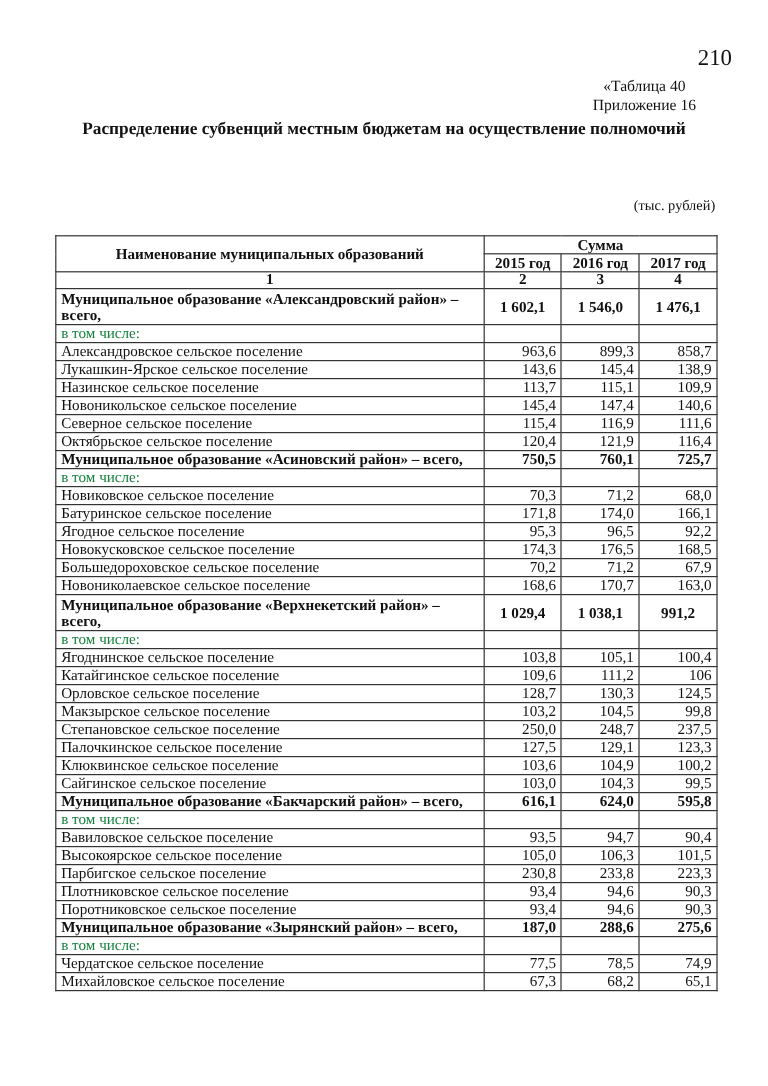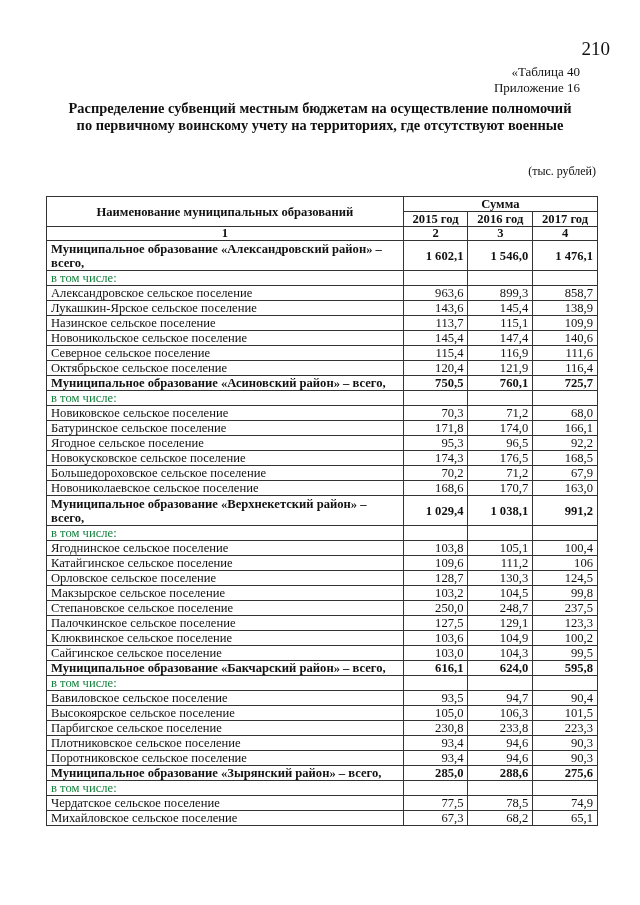--- a/index.html
+++ b/index.html
@@ -7,21 +7,21 @@
     width: 640px; height: 905px; position: relative; overflow: hidden;
     font-family: "Liberation Serif", "DejaVu Serif", serif;
     color: #111111;
   }
   .page-number {
     position: absolute; top: 38px; right: 30px;
     font-size: 19px;
   }
   .table-ref {
     position: absolute; top: 64px; right: 60px;
-    font-size: 13px; text-align: right; line-height: 16px;
+    font-size: 13px; text-align: center; line-height: 16px;
   }
   .doc-title {
     position: absolute; top: 100px; left: 40px; width: 560px;
     text-align: center; font-weight: bold; font-size: 14.4px; line-height: 17px;
   }
   .units {
     position: absolute; top: 164px; right: 44px;
     font-size: 12px;
   }
   table.budget {
@@ -34,38 +34,37 @@
     border: 1px solid #333333; padding: 0 4px; line-height: 14px;
     height: 14px; vertical-align: middle; overflow: hidden; white-space: nowrap;
   }
   table.budget th { font-weight: bold; text-align: center; font-size: 12.6px; }
   .col-name { width: 347px; }
   .col-v { width: 63px; }
   .col-v4 { width: 63px; }
   td.num { text-align: right; padding-right: 3px; }
   tr.total td { font-weight: bold; }
   tr.total td.name { white-space: normal; line-height: 14px; }
-  tr.total.two-line td.num { }
+  tr.total.two-line td.num { text-align: center; }
   tr.inc td { color: #15803d; }
   tr.colnum th { height: 13px; line-height: 13px; }
   th.head-name { height: 27px; }
 </style>
 </head>
 <body>
 
 <div class="page-number">210</div>
 
 <div class="table-ref">
   <div>«Таблица 40</div>
   <div>Приложение 16</div>
 </div>
 
 <div class="doc-title">
   <div>Распределение субвенций местным бюджетам на осуществление полномочий</div>
-  <div>по первичному воинскому учету на территориях, где отсутствуют военные</div>
 </div>
 
 <div class="units">(тыс. рублей)</div>
 
 <table class="budget">
   <colgroup>
     <col class="col-name">
       <col class="col-v">
       <col class="col-v">
       <col class="col-v4">
@@ -281,21 +280,21 @@
         <td class="num">90,3</td>
       </tr>
       <tr class="">
         <td class="name">Поротниковское сельское поселение</td>
         <td class="num">93,4</td>
         <td class="num">94,6</td>
         <td class="num">90,3</td>
       </tr>
       <tr class="total">
         <td class="name">Муниципальное образование «Зырянский район» – всего,</td>
-        <td class="num">285,0</td>
+        <td class="num">187,0</td>
         <td class="num">288,6</td>
         <td class="num">275,6</td>
       </tr>
       <tr class="inc">
         <td class="name">в том числе:</td>
         <td class="num"></td>
         <td class="num"></td>
         <td class="num"></td>
       </tr>
       <tr class="">

